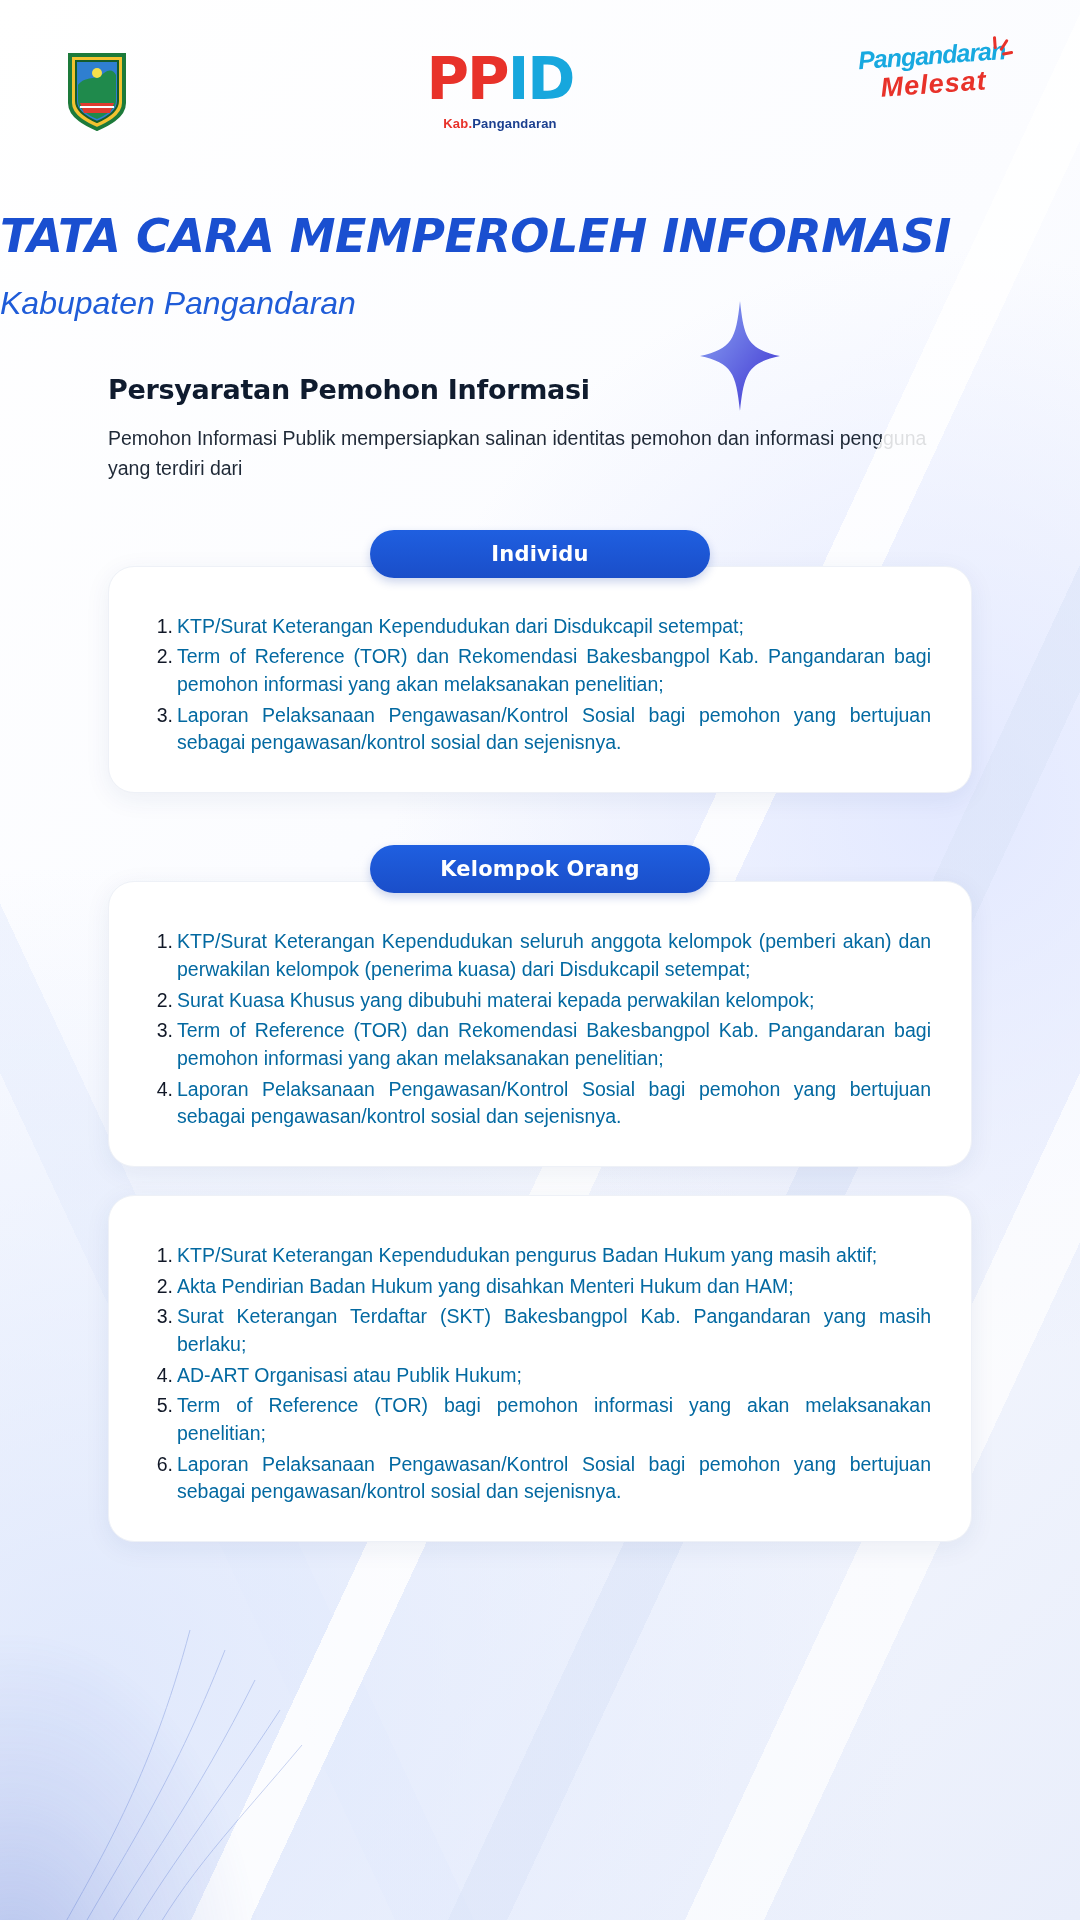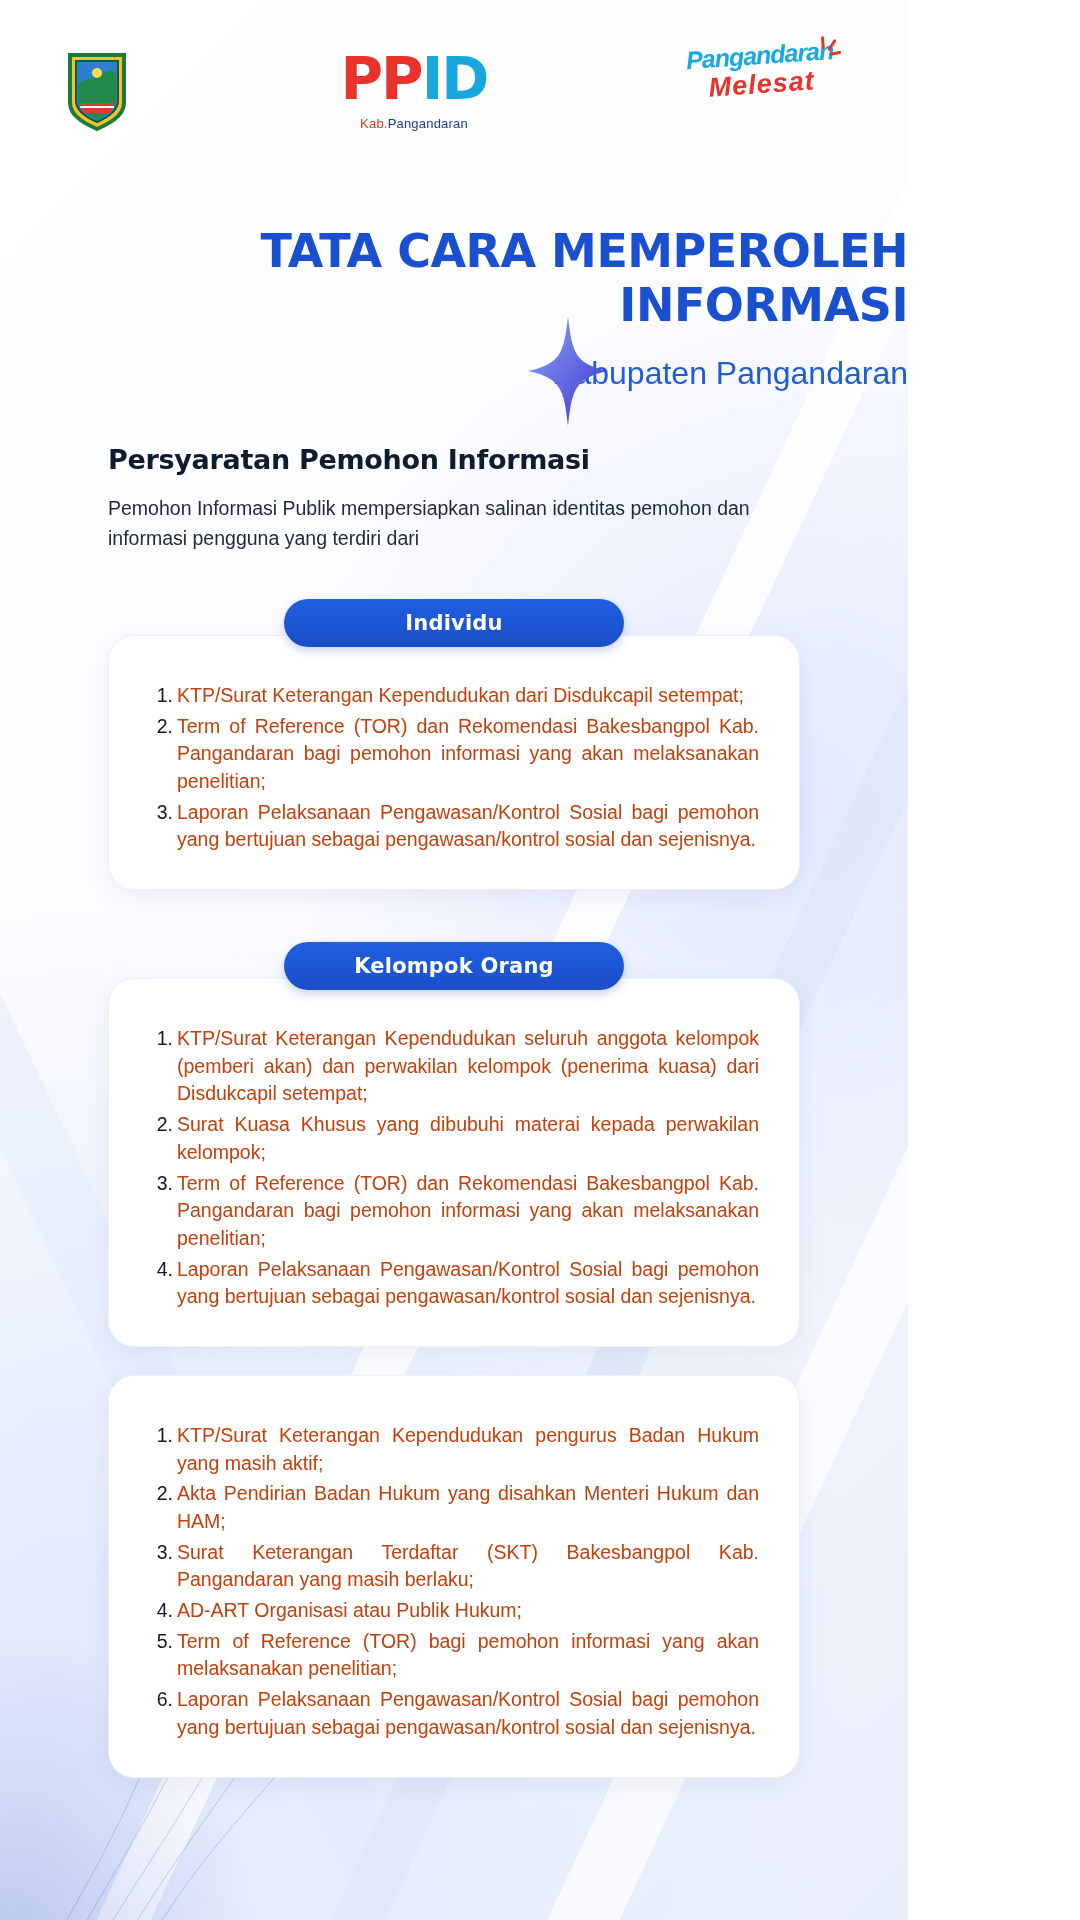--- a/index.html
+++ b/index.html
@@ -5,21 +5,21 @@
   * { box-sizing: border-box; margin: 0; padding: 0; }
   html, body {
     width: 1080px;
     height: 1920px;
     font-family: "Liberation Sans", sans-serif;
     background: #ffffff;
     overflow: hidden;
   }
   .page {
     position: relative;
-    width: 908px;
+    width: 1080px;
     height: 1920px;
     background:
       radial-gradient(circle at 88% 42%, rgba(226,232,255,0.95) 0%, rgba(255,255,255,0) 38%),
       radial-gradient(circle at 8% 88%, rgba(222,231,252,0.9) 0%, rgba(255,255,255,0) 42%),
       linear-gradient(135deg, #ffffff 0%, #fbfcff 40%, #f2f5fd 72%, #e9eefb 100%);
     overflow: hidden;
   }
   
   .streaks {
     position: absolute; inset: 0;
@@ -66,21 +66,21 @@
     letter-spacing: -2px;
     line-height: 1;
     font-family: "DejaVu Sans", sans-serif;
   }
   .ppid-word .p1 { color: #e8322a; }
   .ppid-word .i { color: #17a7dd; }
   .ppid-word .d { color: #17a7dd; }
   .ppid-sub {
     margin-top: 8px;
     font-size: 13px;
-    font-weight: 400;
+    font-weight: 700;
     color: #e8322a;
     letter-spacing: .2px;
   }
   .ppid-sub .dark { color: #1b3f8f; }
 
   .melesat {
     width: 160px; height: 92px;
     position: relative;
     transform: rotate(-4deg);
   }
@@ -101,21 +101,21 @@
     letter-spacing: 1px;
     text-align: center;
     margin-top: 2px;
   }
   .mel-burst {
     position: absolute; right: -4px; top: -6px;
     width: 40px; height: 40px;
   }
 
   
-  .title-block { text-align: right; margin-top: 44px; position: relative; }
+  .title-block { text-align: left; margin-top: 29px; position: relative; font-style: italic; }
   .title {
     font-size: 46px;
     font-weight: 800;
     color: #1a4fd0;
     letter-spacing: -0.5px;
     line-height: 1.18;
     font-family: "DejaVu Sans", sans-serif;
   }
   .subtitle {
     margin-top: 22px;
@@ -182,21 +182,21 @@
   ol.items {
     list-style: none;
     counter-reset: it;
   }
   ol.items > li {
     counter-increment: it;
     position: relative;
     padding-left: 28px;
     font-size: 19.5px;
     line-height: 1.42;
-    color: #c2410c;
+    color: #0369a1;
     text-align: justify;
     margin-bottom: 3px;
   }
   ol.items > li::before {
     content: counter(it) ".";
     position: absolute;
     left: 0;
     width: 24px;
     text-align: right;
     color: #111827;

